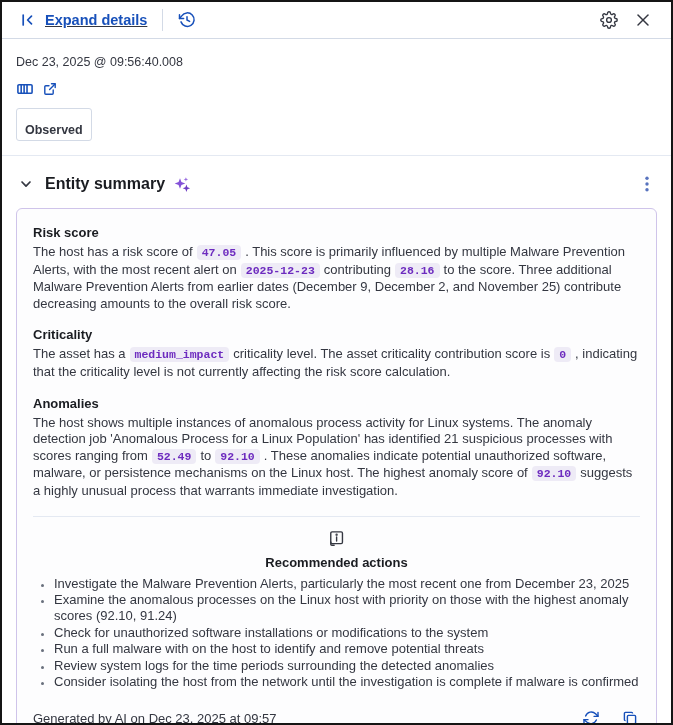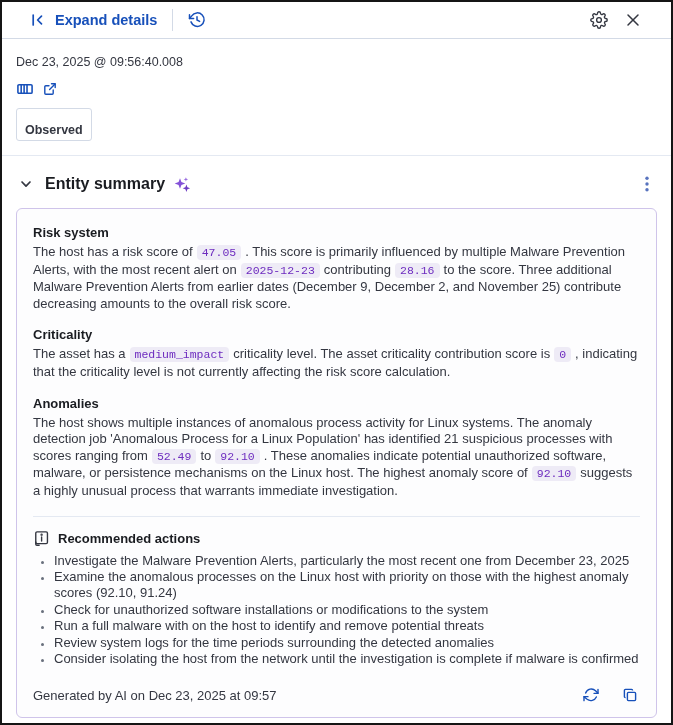--- a/index.html
+++ b/index.html
@@ -10,22 +10,23 @@
     color: var(--text-dark, #343741);
     border: 2px solid #151515;
     overflow: hidden;
     position: relative;
   }
   
   .topbar {
     height: 37px;
     display: flex;
     align-items: center;
-    padding: 0 28px;
+    padding: 0 18px;
     border-bottom: 1px solid var(--divider, #d3dae6);
+    text-decoration: underline;
   }
   .expand-btn {
     display: flex; align-items: center; gap: 9px;
     background: none; border: none; cursor: pointer;
     color: var(--accent-blue, #1750ba);
     font-family: "Liberation Sans", sans-serif;
     font-size: 14.5px; font-weight: 700;
   }
   .tb-divider { width: 1px; height: 22px; background: var(--divider, #d3dae6); margin: 0 13px 0 15px; }
   .icon-btn { background: none; border: none; cursor: pointer; display: flex; align-items: center; padding: 2px; }
@@ -55,28 +56,28 @@
     margin-top: 12px;
     border: 1px solid var(--panel-border, #cfc4ea);
     border-radius: 6px;
     background: #fdfdfe;
     padding: 1px 16px 12px;
   }
   .sec-heading { margin-top: 15px; font-size: 13px; font-weight: 700; color: #1a1c21; }
   .sec-para { margin-top: 4px; font-size: 13px; line-height: 16.6px; color: var(--text-dark, #343741); }
   code.pill {
     font-family: "Liberation Mono", monospace;
-    font-size: 11.5px; font-weight: 400;
+    font-size: 11.5px; font-weight: 700;
     color: var(--code-purple, #6d2bbf);
     background: var(--code-bg, #eeebf6);
     border-radius: 4px; padding: 1px 5px; margin: 0 4px;
     white-space: nowrap;
   }
   .panel-divider { height: 1px; background: #e4e9f2; margin-top: 16px; }
-  .rec-heading { margin-top: 13px; display: flex; align-items: center; gap: 8px; font-size: 13px; font-weight: 700; color: #1a1c21; }
+  .rec-heading { margin-top: 13px; display: flex; align-items: center; gap: 8px; font-size: 13px; font-weight: 700; color: #1a1c21; flex-direction: column; }
   ul.rec-list { margin: 6px 0 0; padding-left: 21px; font-size: 13px; line-height: 16.4px; color: var(--text-dark, #343741); }
   ul.rec-list li::marker { color: #69707d; font-size: 11px; }
   .footer-row { display: flex; align-items: center; margin-top: 18px; }
   .footer-text { font-size: 13px; color: var(--text-dark, #343741); }
   .footer-icons { margin-left: auto; display: flex; align-items: center; gap: 19px; }
   svg { display: block; }
 </style>
 </head>
 <body>
 
@@ -172,21 +173,21 @@
           <circle cx="7" cy="9" r="1.7" fill="#5873be"></circle>
           <circle cx="7" cy="14.8" r="1.7" fill="#5873be"></circle>
         </svg>
       </span>
     </button>
   </div>
 
   
   <div class="panel">
     <div>
-        <div class="sec-heading">Risk system</div>
+        <div class="sec-heading">Risk score</div>
         <p class="sec-para"><span>The host has a risk score of</span><code class="pill">47.05</code><span>. This score is primarily influenced by multiple Malware Prevention Alerts, with the most recent alert on</span><code class="pill">2025-12-23</code><span>contributing</span><code class="pill">28.16</code><span>to the score. Three additional Malware Prevention Alerts from earlier dates (December 9, December 2, and November 25) contribute decreasing amounts to the overall risk score.</span></p>
         <div class="sec-heading">Criticality</div>
         <p class="sec-para"><span>The asset has a</span><code class="pill">medium_impact</code><span>criticality level. The asset criticality contribution score is</span><code class="pill">0</code><span>, indicating that the criticality level is not currently affecting the risk score calculation.</span></p>
         <div class="sec-heading">Anomalies</div>
         <p class="sec-para"><span>The host shows multiple instances of anomalous process activity for Linux systems. The anomaly detection job 'Anomalous Process for a Linux Population' has identified 21 suspicious processes with scores ranging from</span><code class="pill">52.49</code><span>to</span><code class="pill">92.10</code><span>. These anomalies indicate potential unauthorized software, malware, or persistence mechanisms on the Linux host. The highest anomaly score of</span><code class="pill">92.10</code><span>suggests a highly unusual process that warrants immediate investigation.</span></p>
       </div>
 
     <div class="panel-divider"></div>
 
     <div class="rec-heading">

